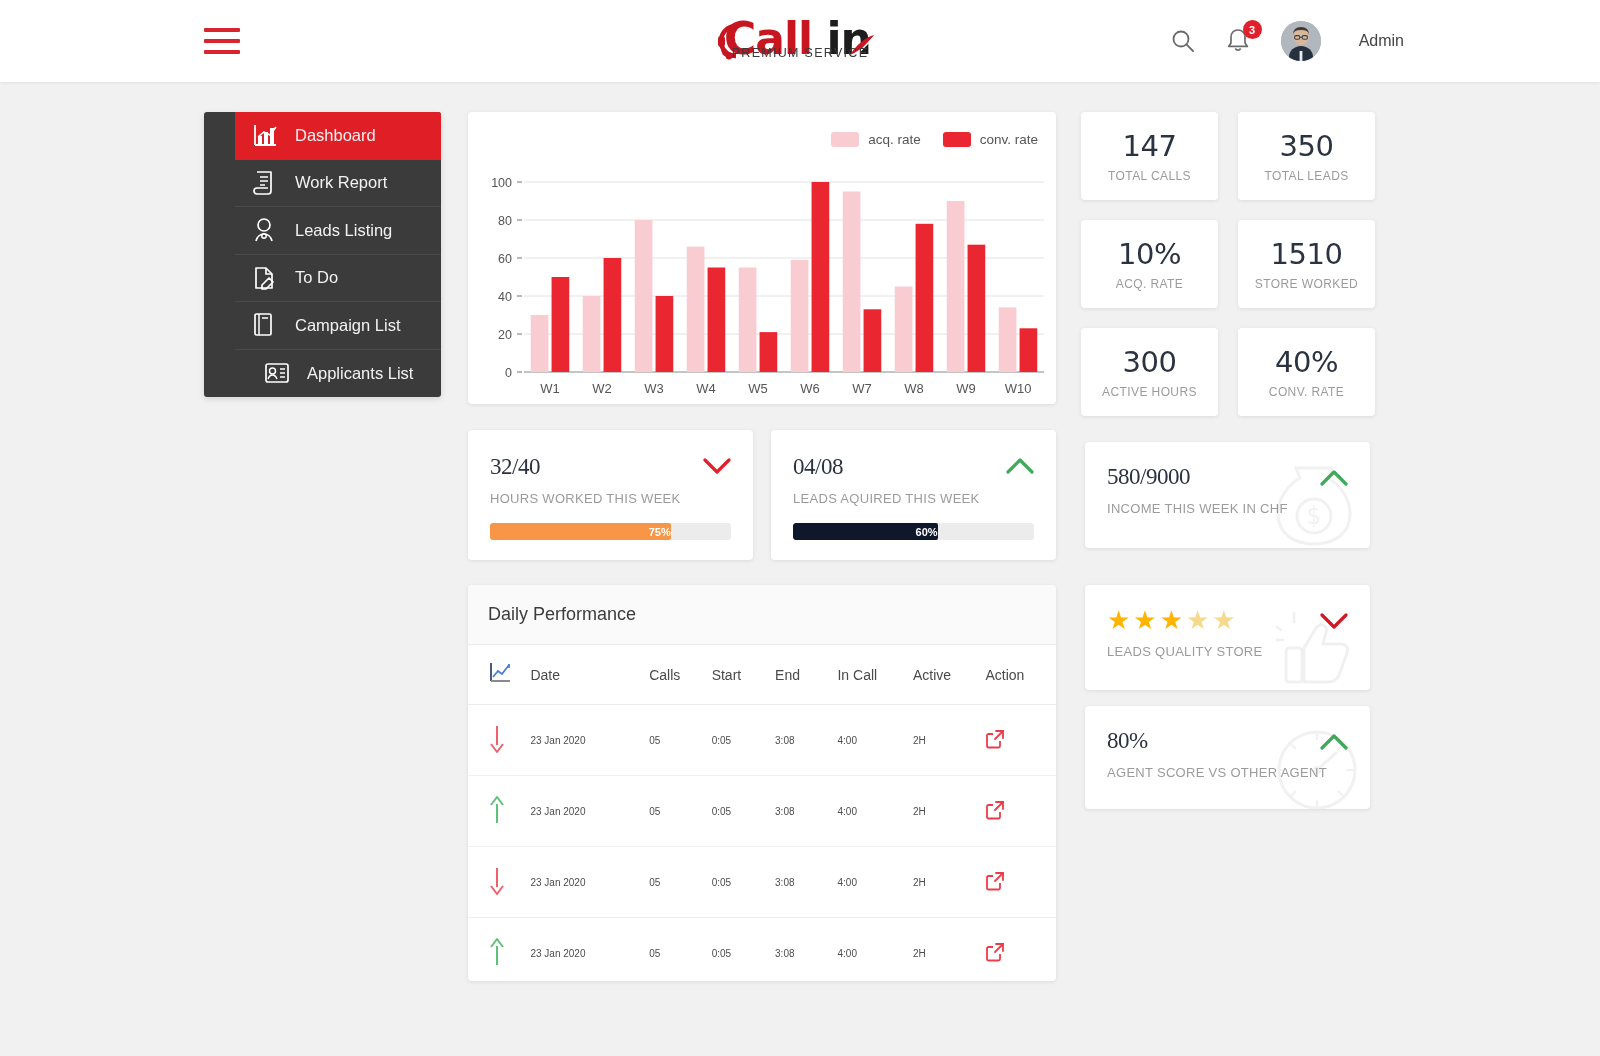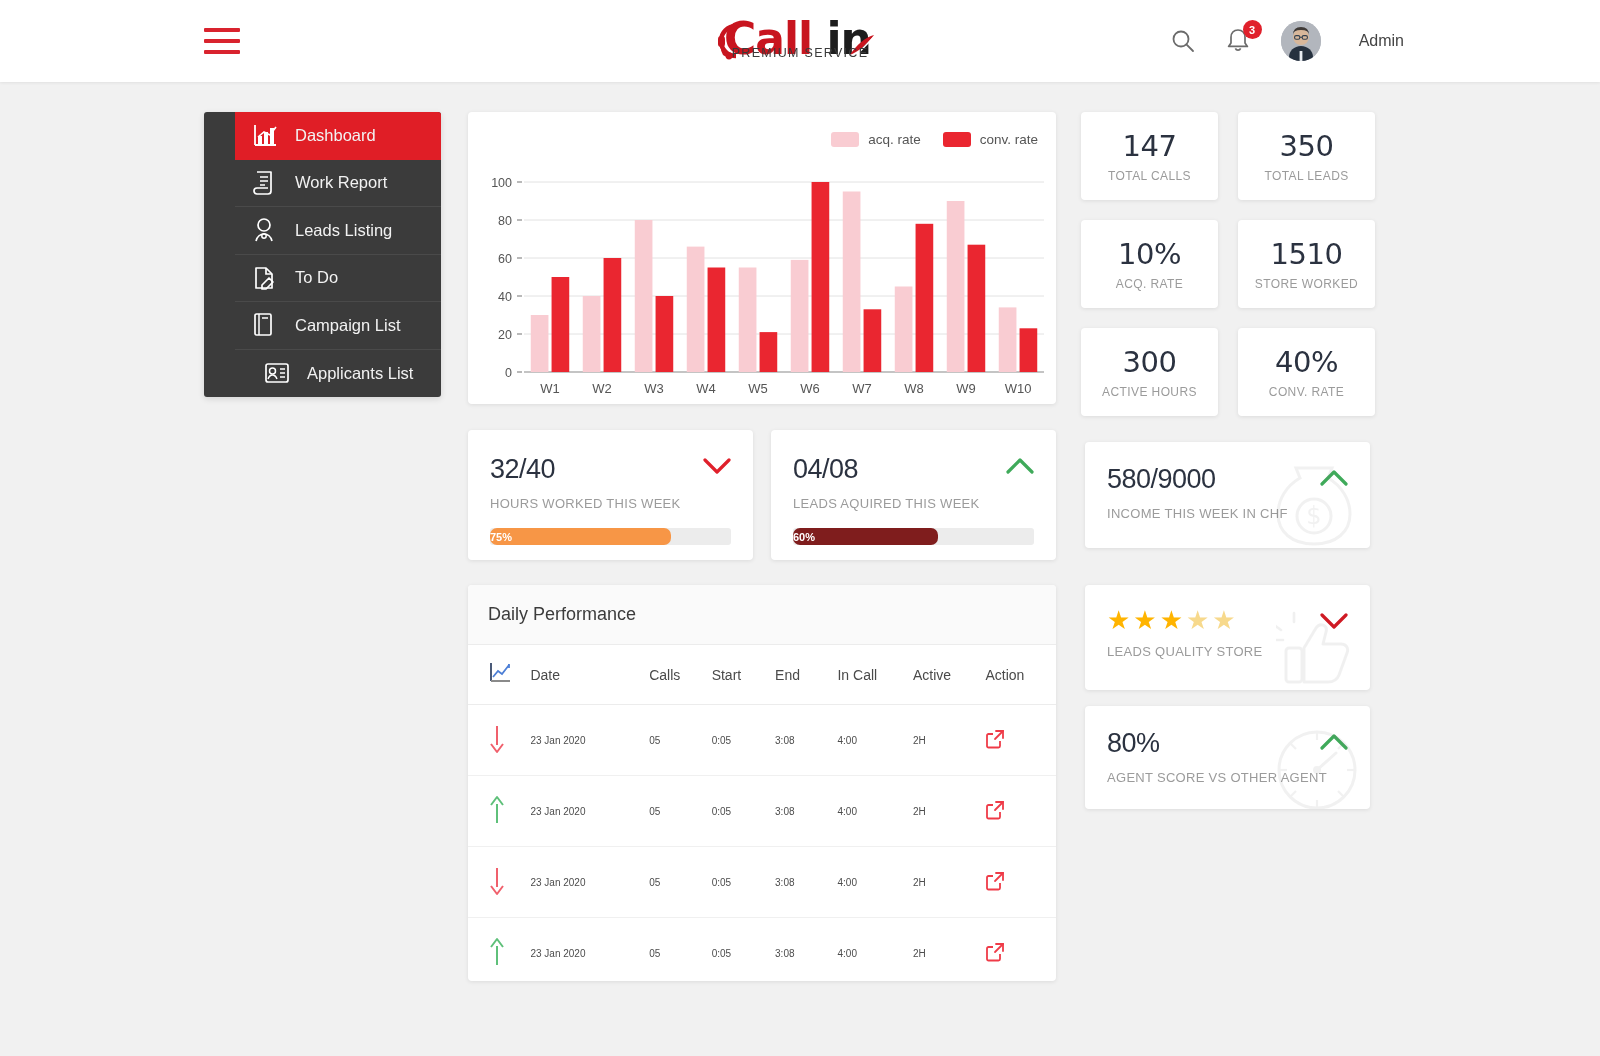--- a/index.html
+++ b/index.html
@@ -105,24 +105,24 @@
     box-shadow: 0 1px 4px rgba(0,0,0,0.09);
     display: flex; flex-direction: column; align-items: center; justify-content: center;
   }
   .stat-num { font-size: 29px; color: #2b3240; font-weight: 400; font-family: "DejaVu Sans", sans-serif; letter-spacing: -0.5px; }
   .stat-lbl { font-size: 12px; color: #9b9b9b; letter-spacing: 0.4px; margin-top: 6px; }
 
   
   .prog-card { position: absolute; top: 430px; width: 285px; height: 130px; padding: 24px 22px 0 22px; }
   .prog-a { left: 468px; }
   .prog-b { left: 771px; }
-  .prog-val { font-size: 27px; color: #2b3240; font-family: Liberation Sans, sans-serif; letter-spacing: -0.5px; }
+  .prog-val { font-size: 23px; color: #2b3240; font-family: Liberation Serif, serif; letter-spacing: -0.5px; }
   .prog-lbl { font-size: 13px; color: #9b9b9b; margin-top: 11px; letter-spacing: 0.3px; }
   .prog-track { margin-top: 17px; height: 17px; background: #ececec; border-radius: 3px; position: relative; overflow: hidden; }
-  .prog-fill { height: 17px; border-radius: 7px; display: flex; align-items: center; justify-content: flex-start; }
+  .prog-fill { height: 17px; border-radius: 2px; display: flex; align-items: center; justify-content: flex-end; }
   .prog-pct { font-size: 11px; color: #fff; font-weight: 600; }
   .chev { position: absolute; right: 22px; top: 26px; }
 
   
   .income-card { position: absolute; left: 1085px; top: 442px; width: 285px; height: 106px; padding: 22px 22px 0 22px; overflow: hidden; }
   .wm { position: absolute; right: 8px; bottom: -6px; opacity: 0.1; }
 
   
   .rating-card { position: absolute; left: 1085px; top: 585px; width: 285px; height: 105px; padding: 22px 22px 0 22px; overflow: hidden; }
   .stars { display: flex; gap: 3px; }
@@ -388,21 +388,21 @@
     </div>
     <div class="chev" id="chev0"><svg width="28" height="20" viewBox="0 0 28 20">
           <polyline points="2,4 14,16 26,4" fill="none" stroke="#e0202b" stroke-width="3.2" stroke-linecap="round" stroke-linejoin="round"></polyline>
         </svg></div>
   </div>
 
   <div class="card prog-card prog-b">
     <div class="prog-val">04/08</div>
     <div class="prog-lbl">LEADS AQUIRED THIS WEEK</div>
     <div class="prog-track">
-      <div class="prog-fill" id="fill1" style="width: 60%; background: #7f1d1d;">
+      <div class="prog-fill" id="fill1" style="width: 60%; background: #0f172a;">
           <span class="prog-pct">60%</span>
         </div>
     </div>
     <div class="chev" id="chev1"><svg width="28" height="20" viewBox="0 0 28 20">
           <polyline points="2,16 14,4 26,16" fill="none" stroke="#3faa5a" stroke-width="3.2" stroke-linecap="round" stroke-linejoin="round"></polyline>
         </svg></div>
   </div>
 
   <div class="card income-card">
     <div class="prog-val">580/9000</div>

